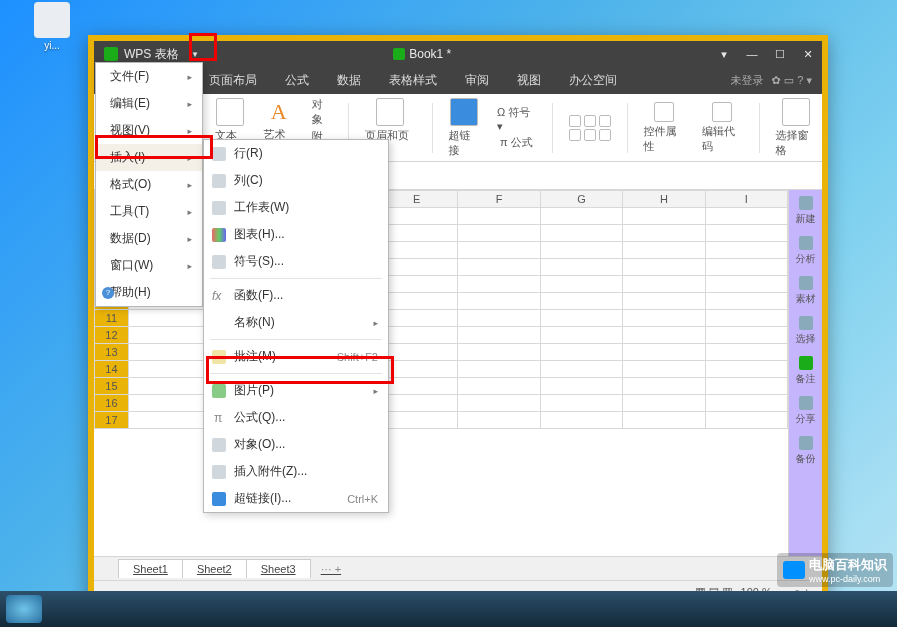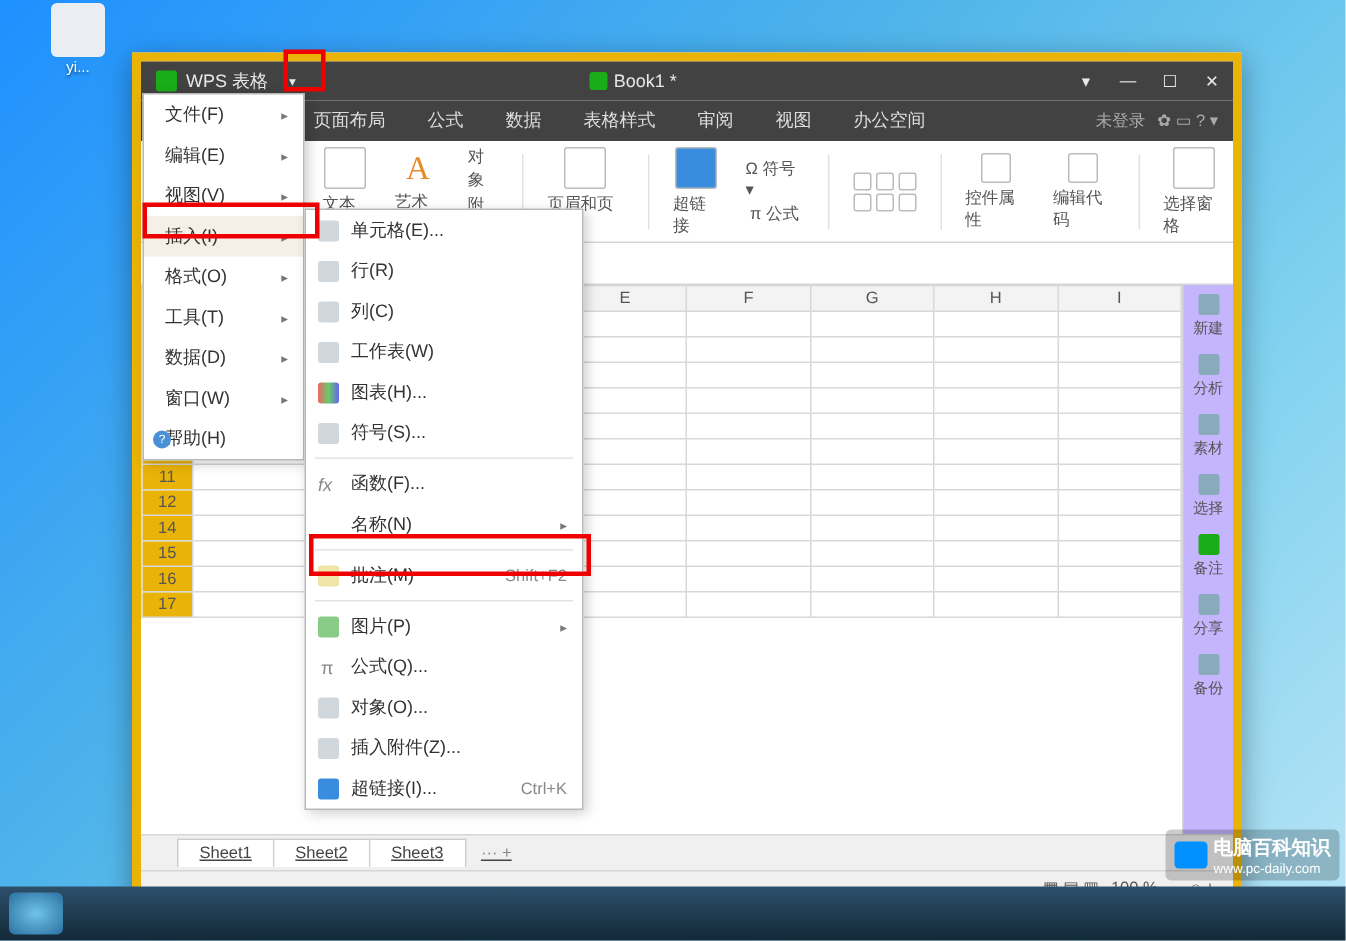--- a/index.html
+++ b/index.html
@@ -267,20 +267,31 @@
               <td></td>
               <td></td>
               <td></td>
               <td></td>
               <td></td>
               <td></td>
               <td></td>
               <td></td>
             </tr>
             <tr>
+              <th class="rowh">13</th>
+              <td></td>
+              <td></td>
+              <td></td>
+              <td></td>
+              <td></td>
+              <td></td>
+              <td></td>
+              <td></td>
+            </tr>
+            <tr>
               <th class="rowh">14</th>
               <td></td>
               <td></td>
               <td></td>
               <td></td>
               <td></td>
               <td></td>
               <td></td>
               <td></td>
             </tr>
@@ -401,24 +412,20 @@
     </div>
   <div class="mi">
       <span class="hic">?</span>
       <span>帮助(H)</span>
     </div>
 </div>
 
 <div class="menu-sub">
   <div class="mi">
       <div class="ic"></div>
-      <span>单元格(E)...</span>
-    </div>
-  <div class="mi">
-      <div class="ic"></div>
       <span>行(R)</span>
     </div>
   <div class="mi">
       <div class="ic"></div>
       <span>列(C)</span>
     </div>
   <div class="mi">
       <div class="ic"></div>
       <span>工作表(W)</span>
     </div>

